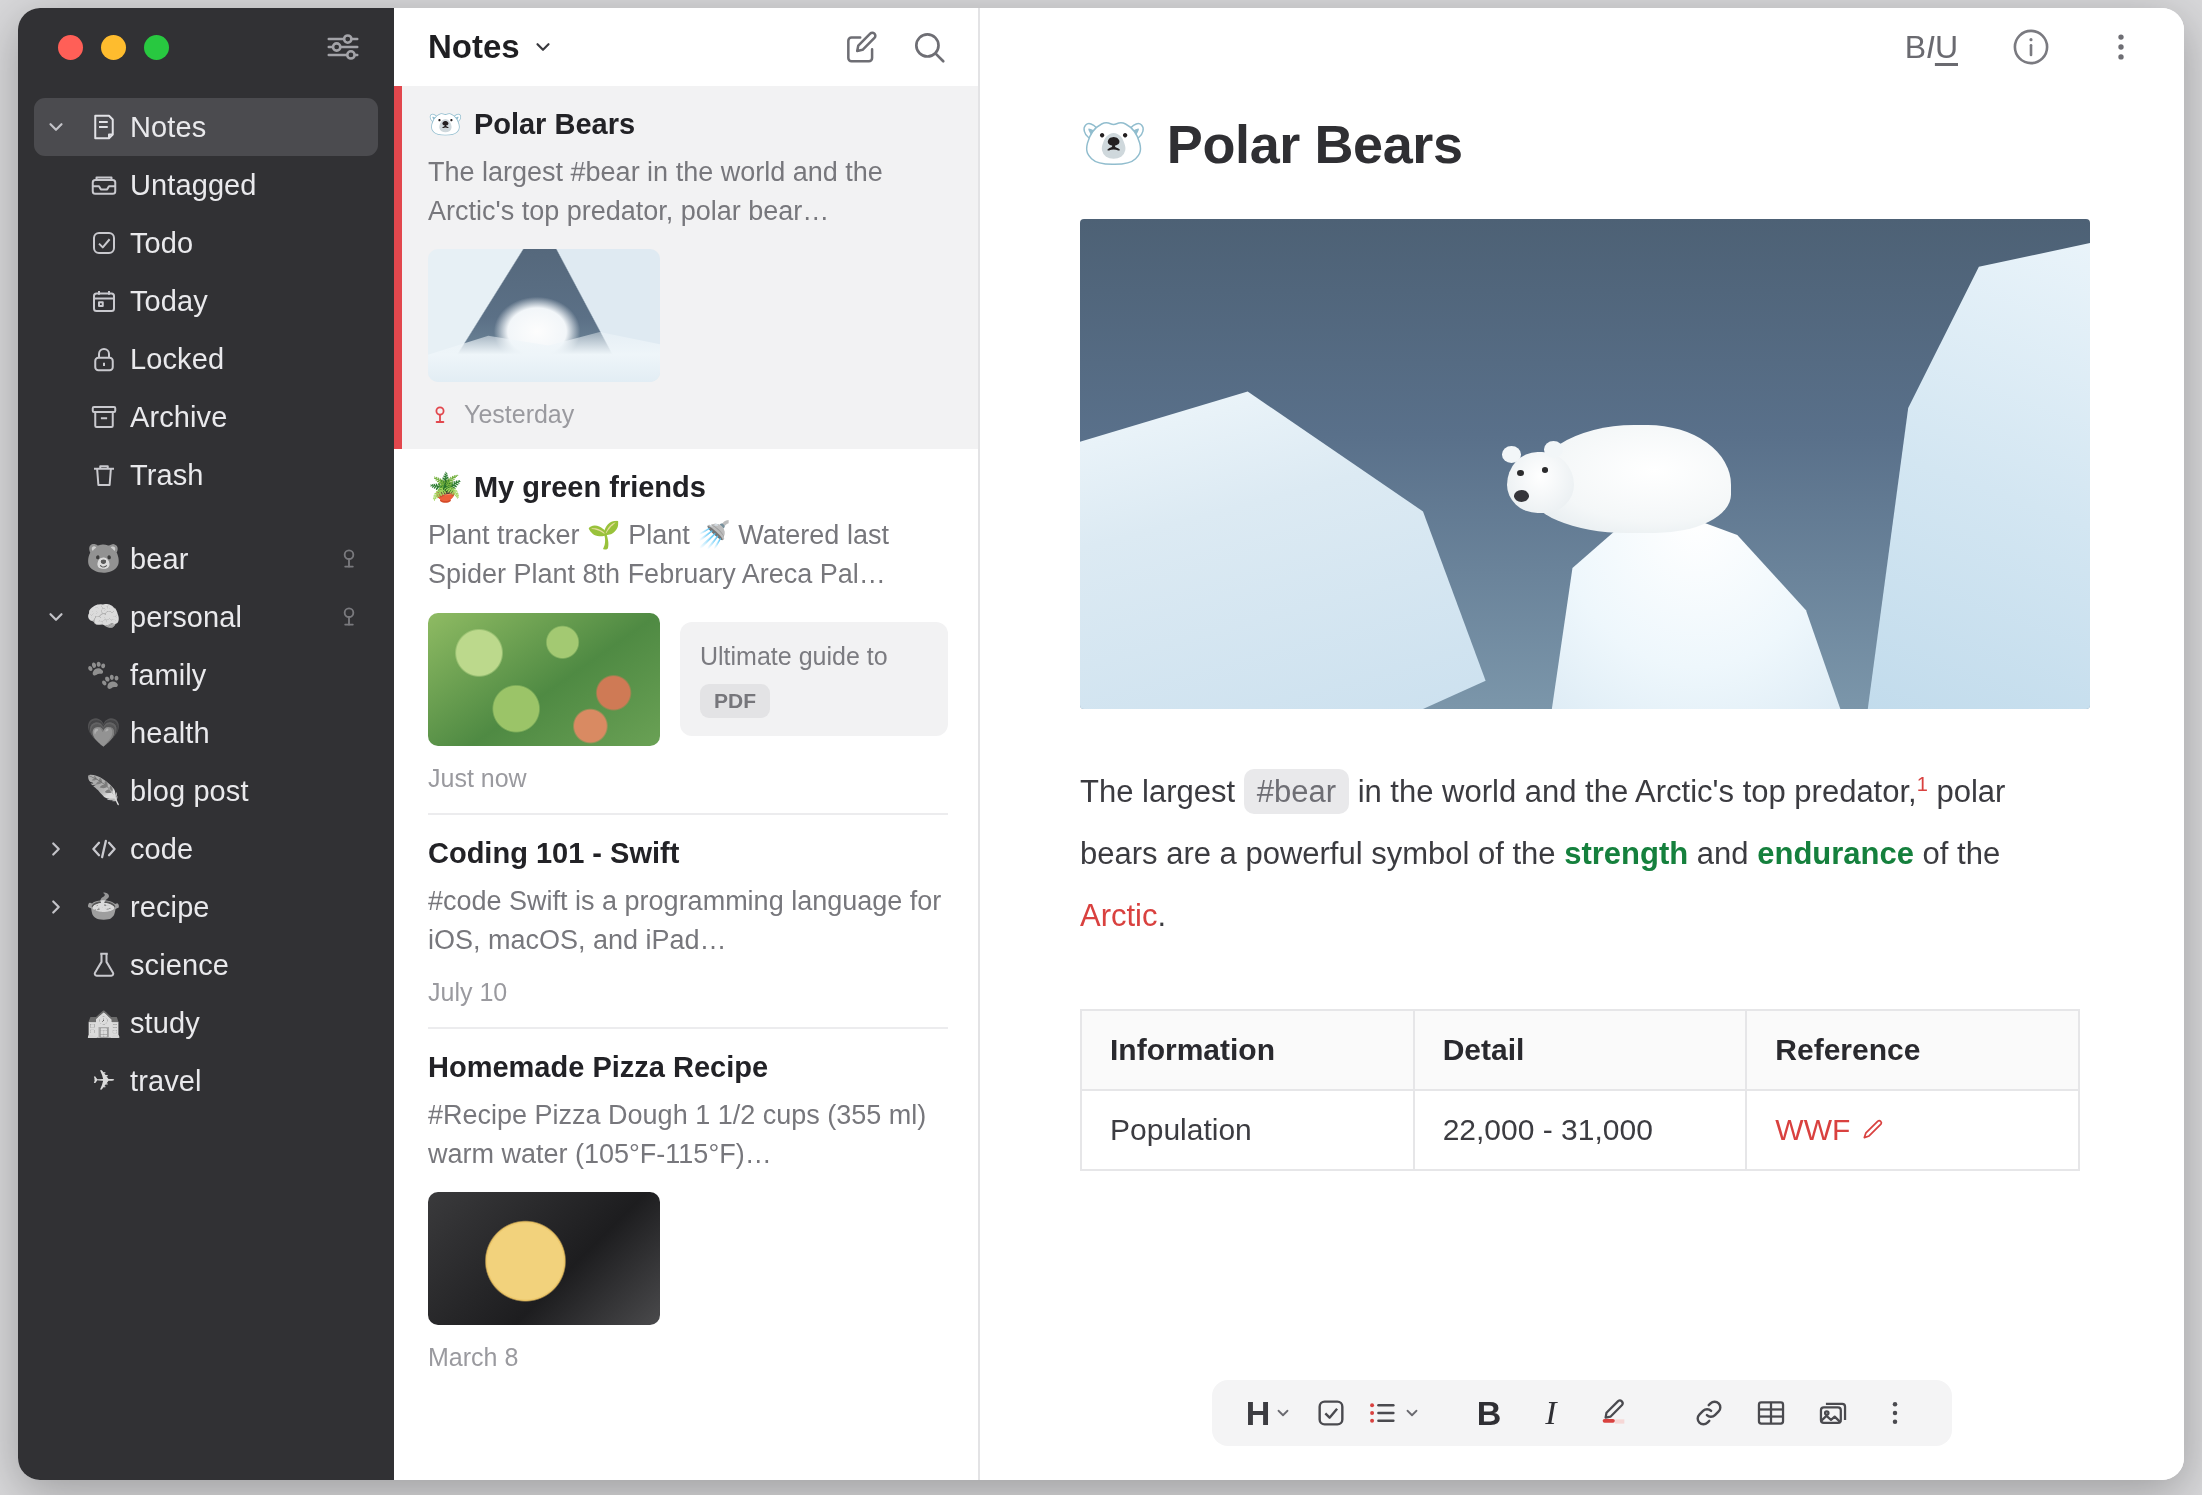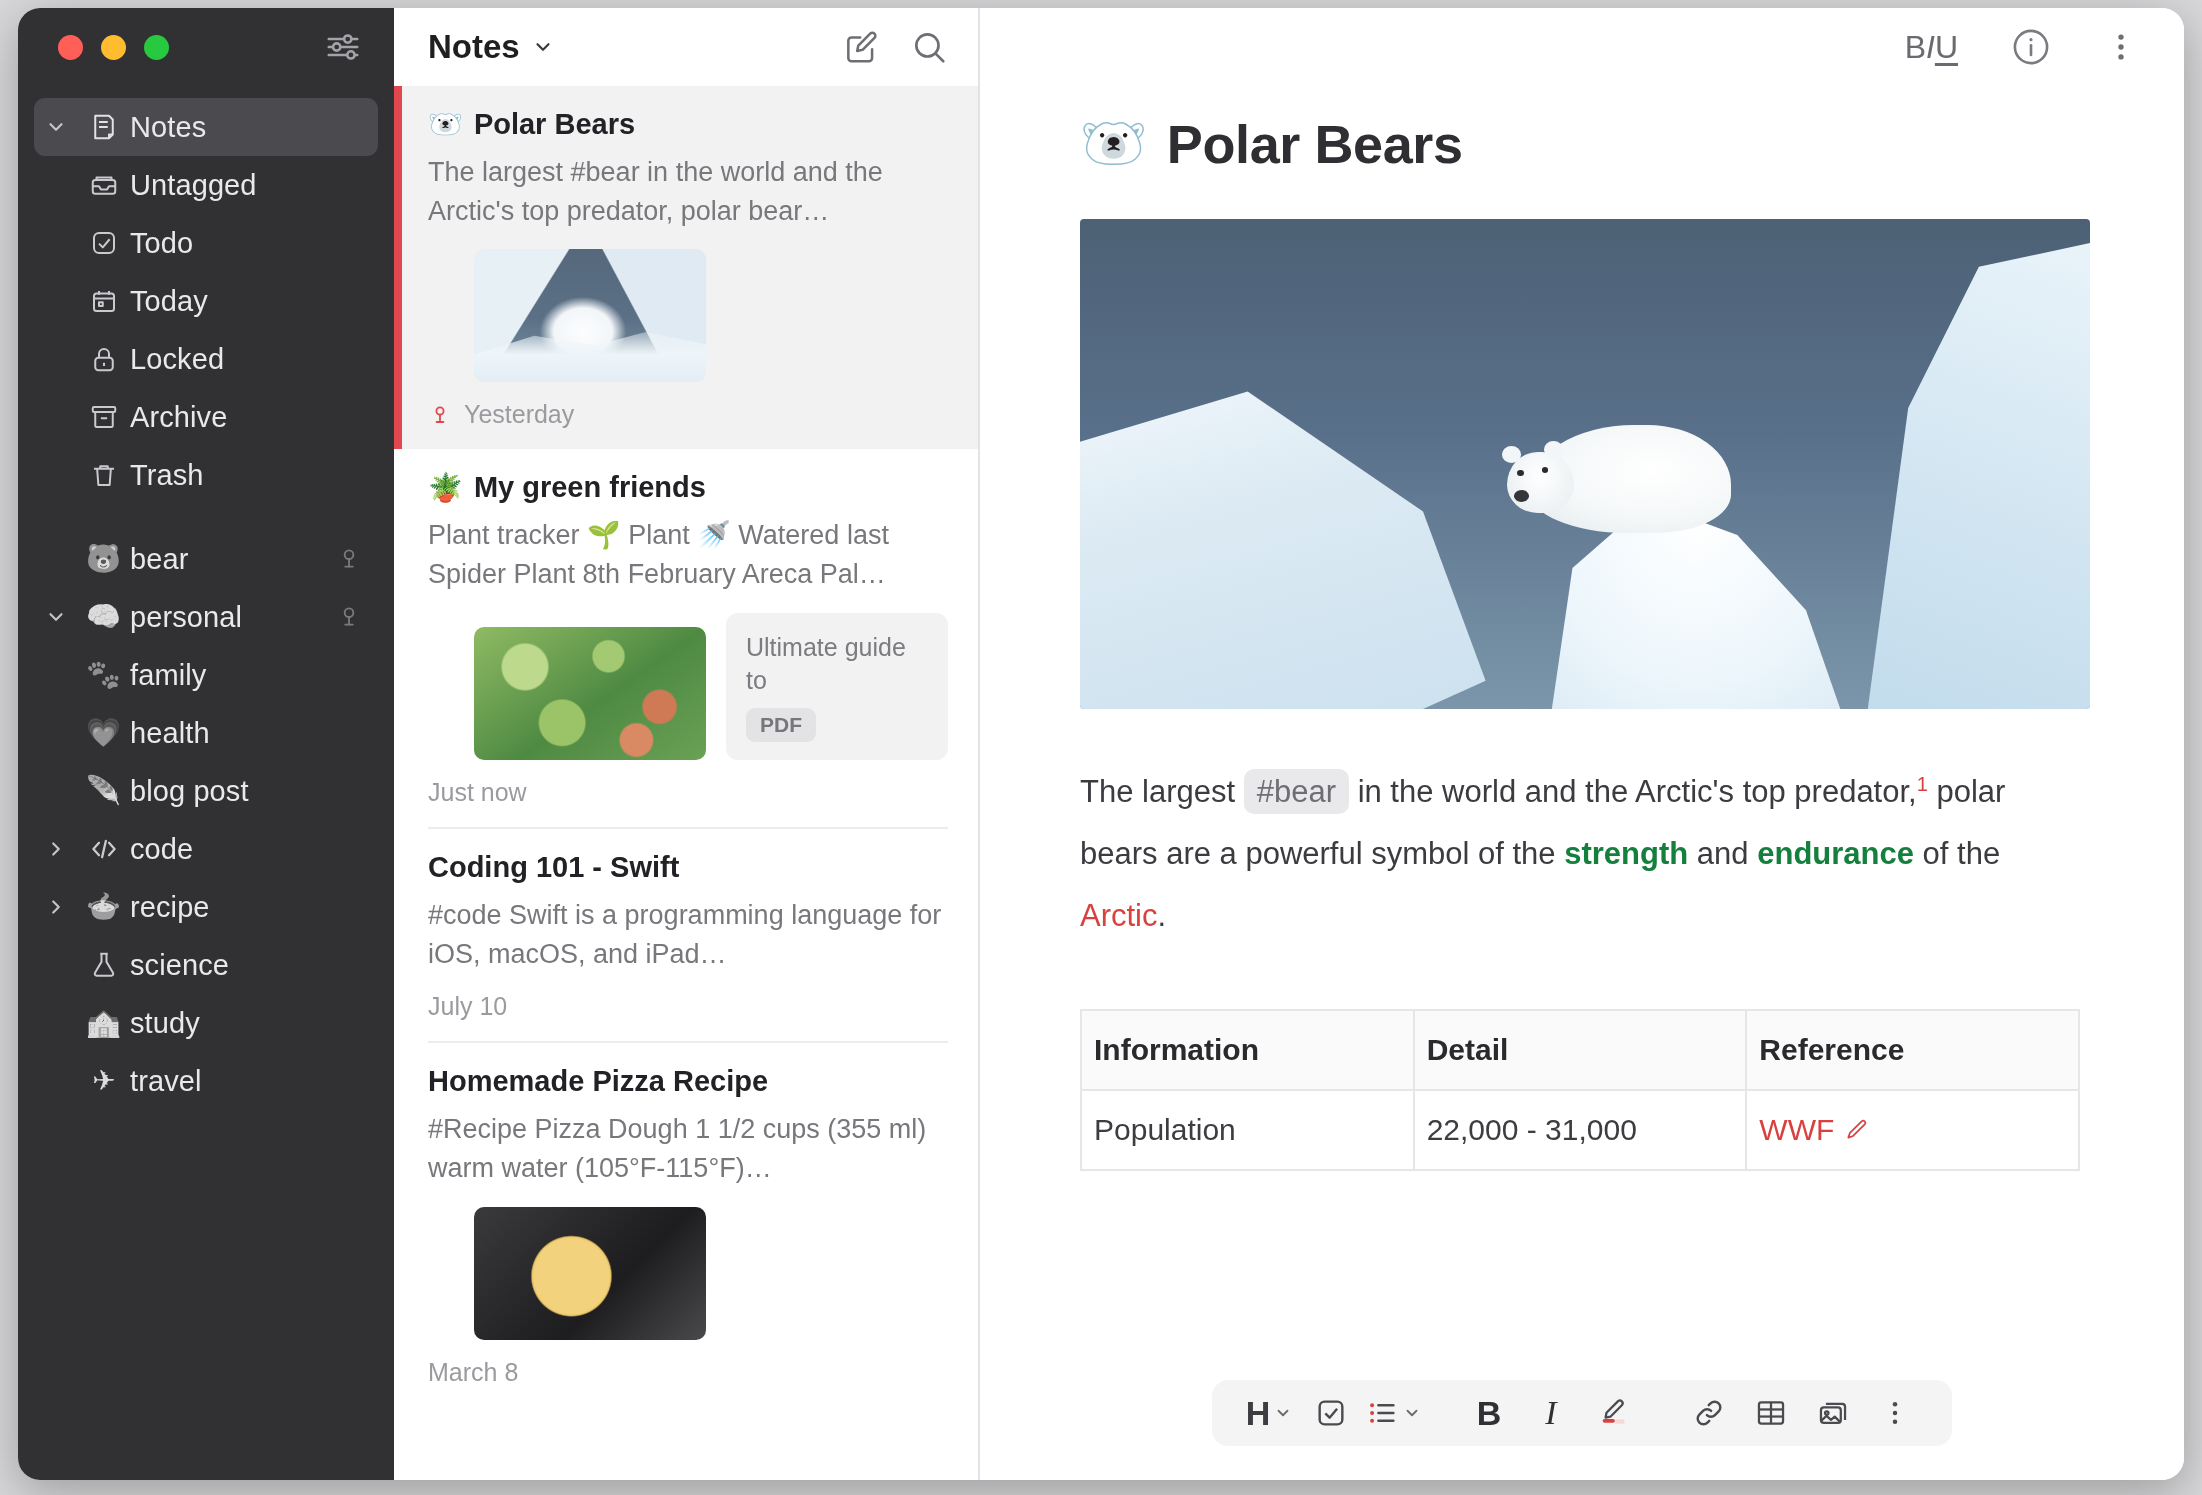--- a/index.html
+++ b/index.html
@@ -118,21 +118,21 @@
   .note-title {
     font-size: 29px; font-weight: 700; color: #222226;
     display: flex; align-items: center; gap: 11px;
     margin-bottom: 12px; white-space: nowrap;
   }
   .note-title .t-emoji { font-size: 28px; }
   .note-snippet {
     font-size: 27px; line-height: 1.45; color: #77777c;
     max-height: 82px; overflow: hidden;
   }
-  .note-media { display: flex; gap: 20px; margin-top: 18px; align-items: flex-end; margin-left: 46px; }
+  .note-media { display: flex; gap: 20px; margin-top: 18px; align-items: center; }
   .thumb {
     width: 232px; height: 133px; border-radius: 10px;
     flex: none; overflow: hidden; position: relative;
   }
   .attach {
     flex: 1; border-radius: 12px; background: #f2f2f3;
     padding: 18px 20px; min-width: 0;
     display: flex; flex-direction: column; gap: 10px;
     align-items: flex-start;
   }
@@ -261,21 +261,21 @@
   .fact-table {
     margin-top: 62px;
     width: 1000px;
     border: 2px solid #e6e6e8;
     border-radius: 4px;
     border-collapse: collapse;
     table-layout: fixed;
   }
   .fact-table th, .fact-table td {
     border: 2px solid #e6e6e8;
-    padding: 22px 12px;
+    padding: 22px 28px;
     text-align: left;
     font-size: 30px;
   }
   .fact-table thead th {
     background: #fafafa; font-weight: 700; color: #29292e;
   }
   .fact-table tbody td { color: #3c3c41; font-weight: 400; }
   .fact-table tbody tr:nth-child(even) td { background: #fafafa; }
   .ref-link { color: #d9413f; display: inline-flex; align-items: center; gap: 10px; }
 

